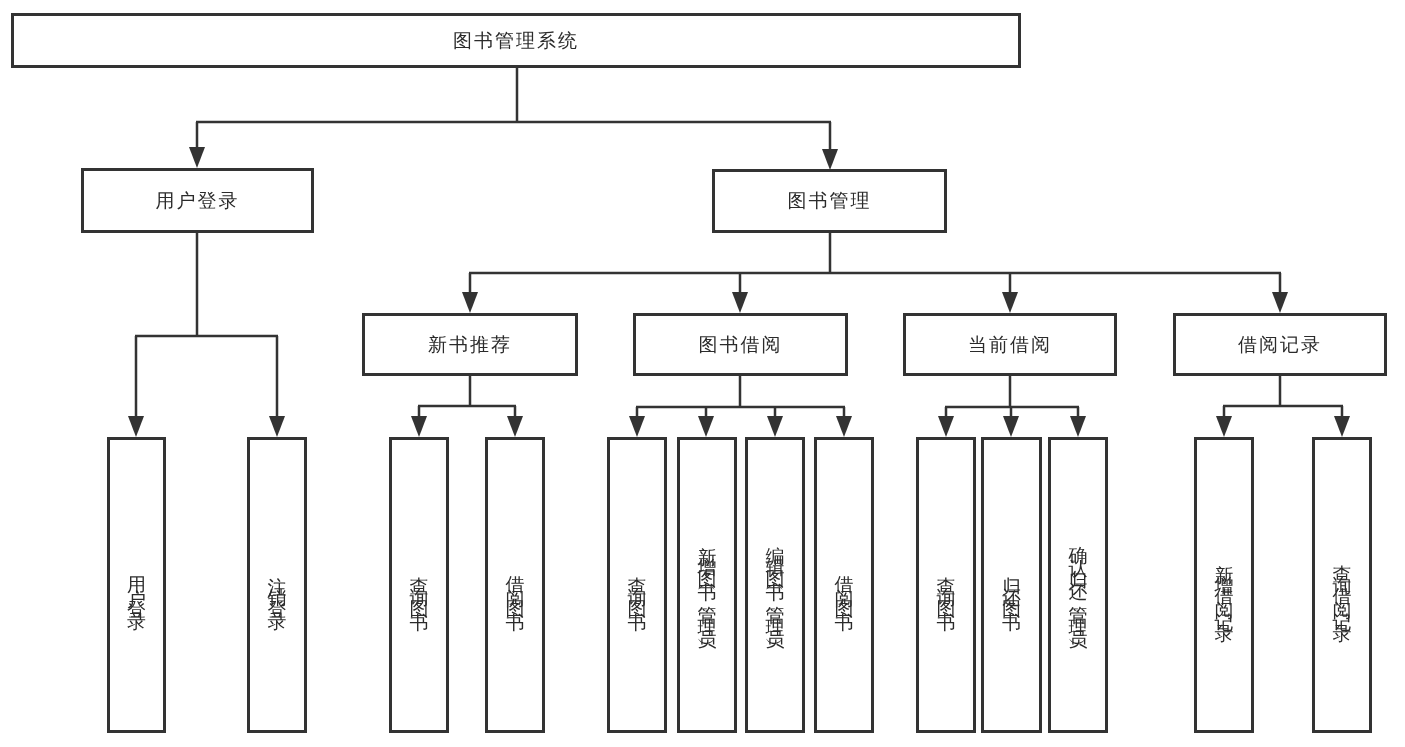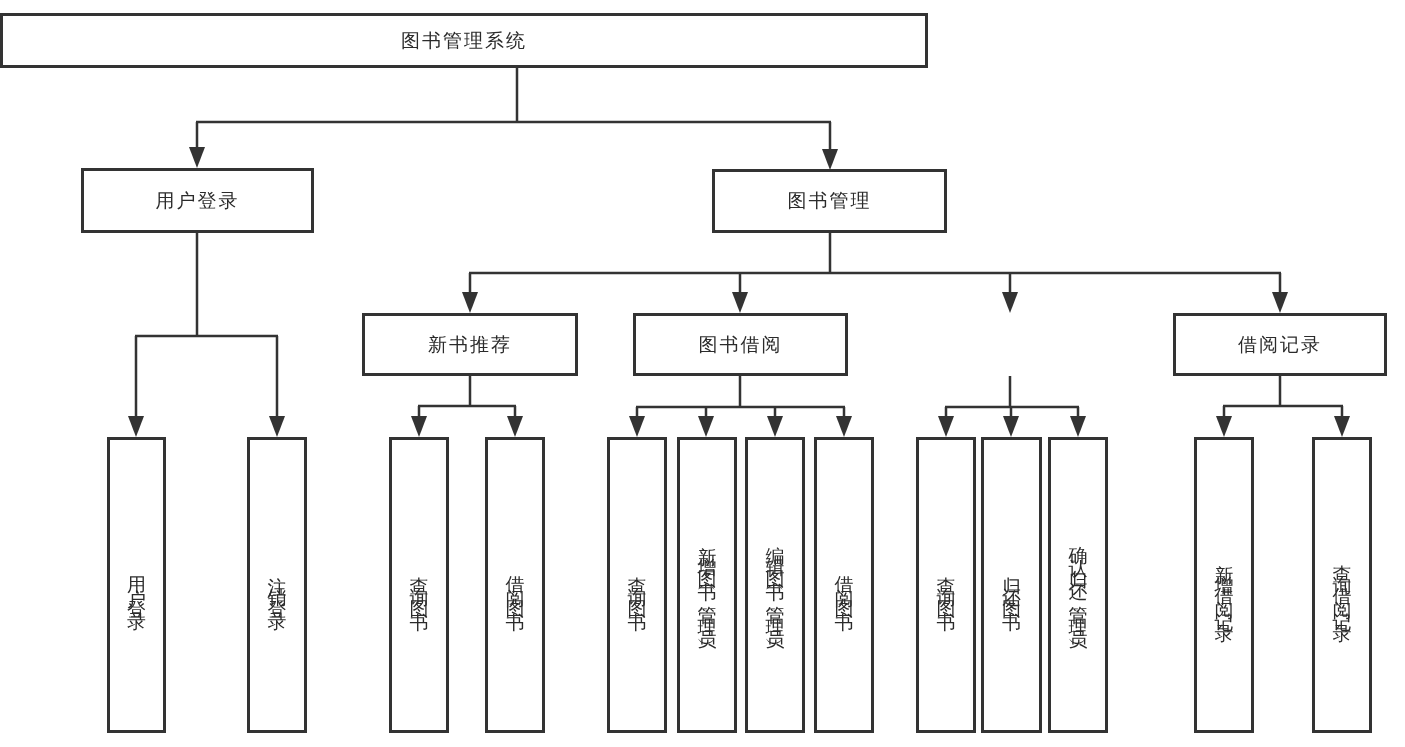--- a/index.html
+++ b/index.html
@@ -84,36 +84,39 @@
       <polygon points="767,416 783,416 775,437"></polygon>
       <polygon points="836,416 852,416 844,437"></polygon>
       <polygon points="938,416 954,416 946,437"></polygon>
       <polygon points="1003,416 1019,416 1011,437"></polygon>
       <polygon points="1070,416 1086,416 1078,437"></polygon>
       <polygon points="1216,416 1232,416 1224,437"></polygon>
       <polygon points="1334,416 1350,416 1342,437"></polygon>
     </g>
   </svg>
 
-  <div class="node" style="left:0;top:13px;width:928px;height:55px;text-align:right;">
+  <div class="node" style="left:11px;top:13px;width:1010px;height:55px;text-align:right;">
     <span>图书管理系统</span>
   </div>
 
   <div class="node" style="left:81px;top:168px;width:233px;height:65px;">
     <span>用户登录</span>
   </div>
   <div class="node" style="left:712px;top:169px;width:235px;height:64px;">
     <span>图书管理</span>
   </div>
 
   <div class="node" style="left:362px;top:313px;width:216px;height:63px;">
     <span>新书推荐</span>
   </div>
   <div class="node" style="left:633px;top:313px;width:215px;height:63px;align-items:center;">
     <span>图书借阅</span>
+  </div>
+  <div class="node" style="left:903px;top:313px;width:214px;height:63px;">
+    <span>当前借阅</span>
   </div>
   <div class="node" style="left:1173px;top:313px;width:214px;height:63px;">
     <span>借阅记录</span>
   </div>
 
   <div class="leaf" style="left:107px;width:59px;">
     <span>用户登录</span>
   </div>
   <div class="leaf" style="left:247px;width:60px;">
     <span>注销登录</span>

